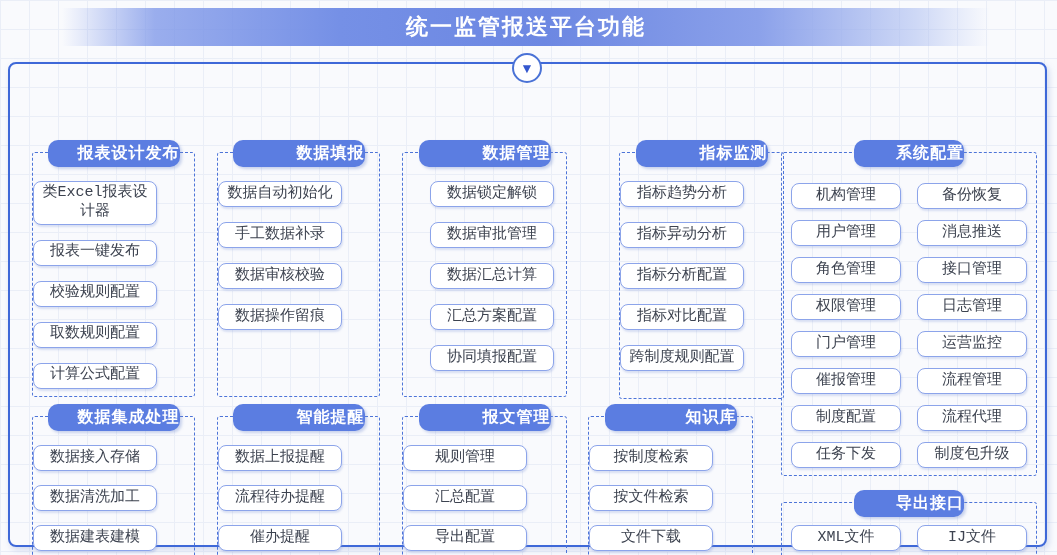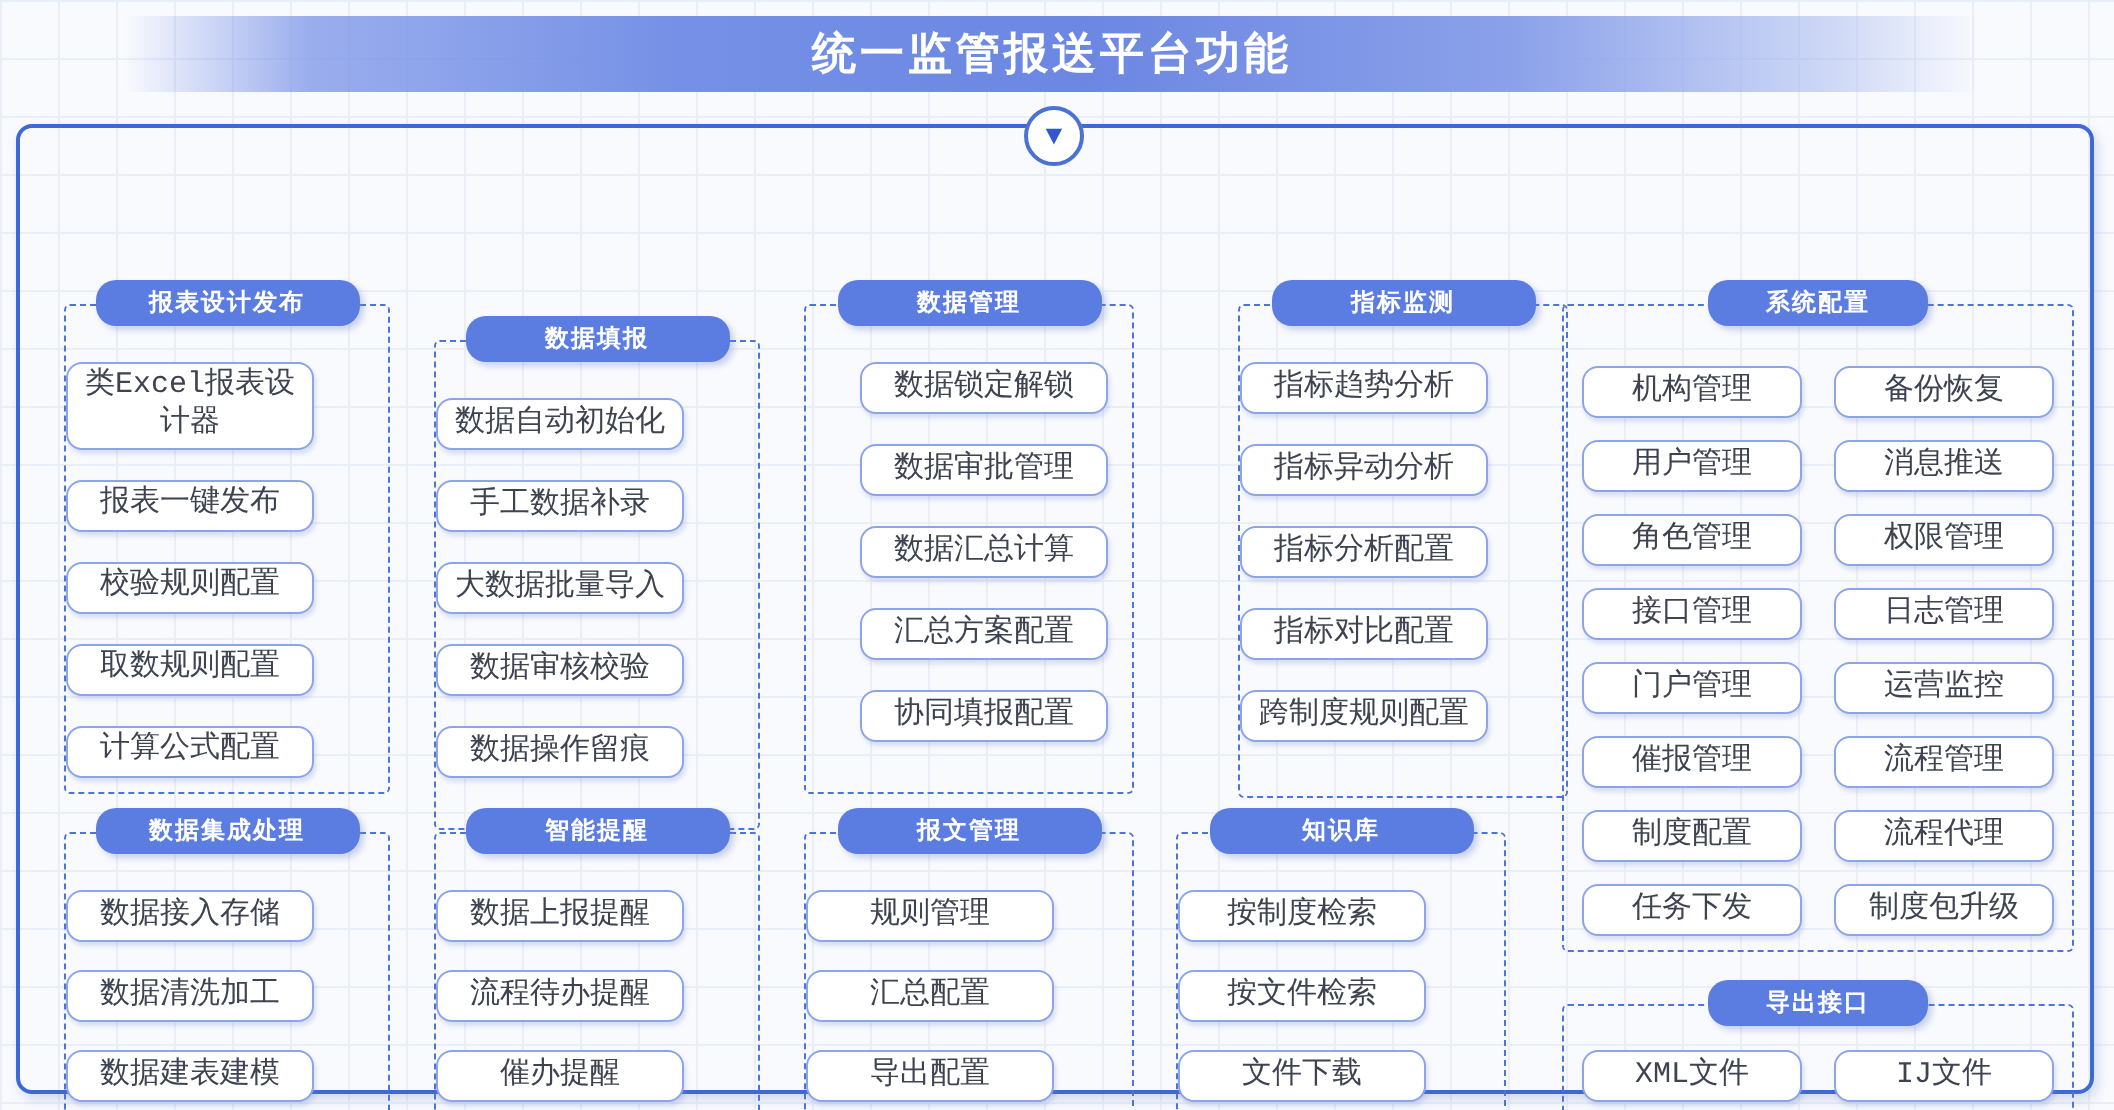--- a/index.html
+++ b/index.html
@@ -34,22 +34,22 @@
   .panel{
     position:absolute;left:8px;top:62px;width:1039px;height:485px;
     border:2px solid #3e68d8;border-radius:8px;box-sizing:border-box;
     box-shadow:2px 3px 6px rgba(140,160,215,.35);
   }
   .group{
     position:absolute;border:1.5px dashed #4d74d8;border-radius:3px;box-sizing:border-box;
   }
   .group-header{
     position:absolute;top:-13px;left:50%;transform:translateX(-50%);
-    background:#5b7de1;color:#ffffff;font-size:12px;font-weight:bold;
-    width:132px;text-align:center;padding:3px 0;letter-spacing:1px;
+    background:#5b7de1;color:#ffffff;font-size:16px;font-weight:bold;
+    width:132px;text-align:right;padding:3px 0;letter-spacing:1px;
     box-shadow:2px 2px 3px rgba(110,135,205,.35);white-space:nowrap;border-radius:10px;
   }
   .group-header.narrow{width:110px;}
   .items{
     display:flex;flex-direction:column;align-items:flex-start;
     padding-top:28px;row-gap:15px;
   }
   .items.tight{row-gap:14px;}
   .items.grid2{
     display:grid;grid-template-columns:110px 110px;justify-content:center;
@@ -59,21 +59,21 @@
   .node{
     width:124px;min-height:26px;box-sizing:border-box;
     display:flex;align-items:center;justify-content:center;
     background:#ffffff;border:1px solid #8ca4ea;border-radius:8px;
     color:#3d4350;font-size:15px;line-height:1.25;text-align:center;
     padding:2px 3px;box-shadow:1px 2px 2px rgba(120,145,215,.25);
   }
   .grid2 .node{width:110px;}
   
   #g0{left:22px; top:88px; width:163px;height:245px;}
-  #g1{left:207px;top:88px; width:163px;height:245px;margin-top:18px;}
+  #g1{left:207px;top:88px; width:163px;height:245px;}
   #g2{left:392px;top:88px; width:165px;height:245px;padding-left:27px;}
   #g3{left:609px;top:88px; width:165px;height:247px;}
   #g4{left:771px;top:88px; width:256px;height:324px;}
   #g5{left:22px; top:352px;width:163px;height:190px;}
   #g6{left:207px;top:352px;width:163px;height:190px;}
   #g7{left:392px;top:352px;width:165px;height:190px;}
   #g8{left:578px;top:352px;width:165px;height:190px;}
   #g9{left:771px;top:438px;width:256px;height:100px;}
 </style>
 </head>
@@ -100,21 +100,20 @@
         <div class="node">取数规则配置</div>
         <div class="node">计算公式配置</div>
       </div>
     </div>
 
     <div class="group" id="g1">
       <div class="group-header">数据填报</div>
       <div class="items">
         <div class="node">数据自动初始化</div>
         <div class="node">手工数据补录</div>
-        <div class="node">大数据批量导入</div>
         <div class="node">数据审核校验</div>
         <div class="node">数据操作留痕</div>
       </div>
     </div>
 
     <div class="group" id="g2">
       <div class="group-header">数据管理</div>
       <div class="items">
         <div class="node">数据锁定解锁</div>
         <div class="node">数据审批管理</div>
@@ -136,22 +135,22 @@
     </div>
 
     <div class="group" id="g4">
       <div class="group-header narrow">系统配置</div>
       <div class="items grid2">
         <div class="node">机构管理</div>
         <div class="node">备份恢复</div>
         <div class="node">用户管理</div>
         <div class="node">消息推送</div>
         <div class="node">角色管理</div>
+        <div class="node">接口管理</div>
         <div class="node">权限管理</div>
-        <div class="node">接口管理</div>
         <div class="node">日志管理</div>
         <div class="node">门户管理</div>
         <div class="node">运营监控</div>
         <div class="node">催报管理</div>
         <div class="node">流程管理</div>
         <div class="node">制度配置</div>
         <div class="node">流程代理</div>
         <div class="node">任务下发</div>
         <div class="node">制度包升级</div>
       </div>

